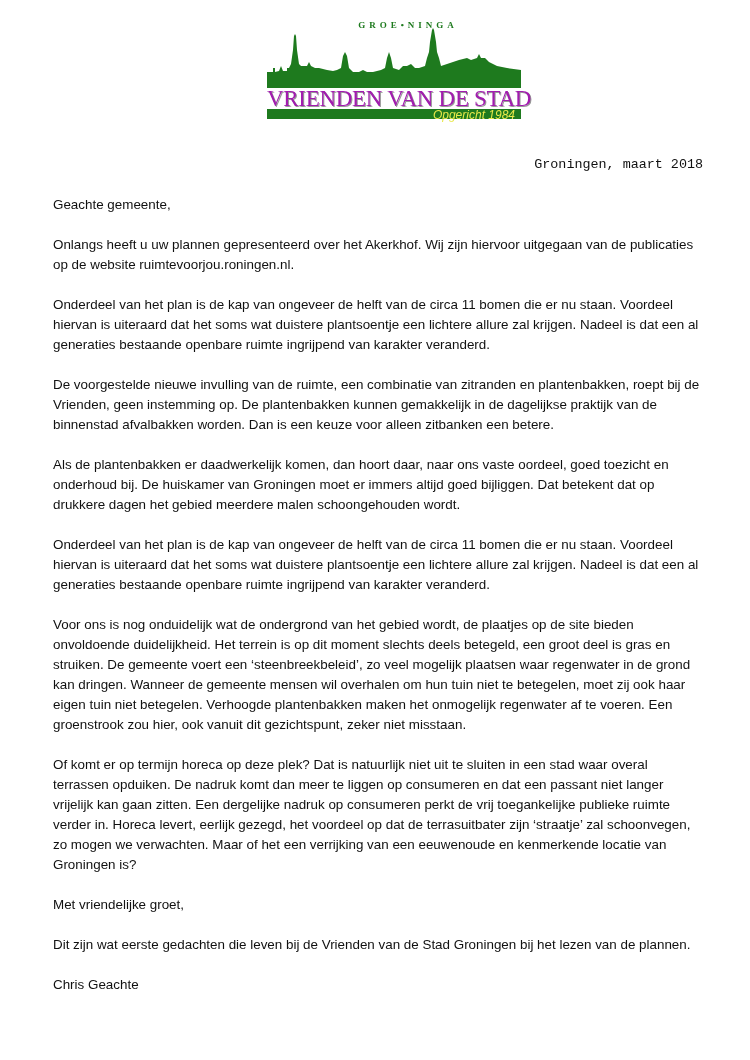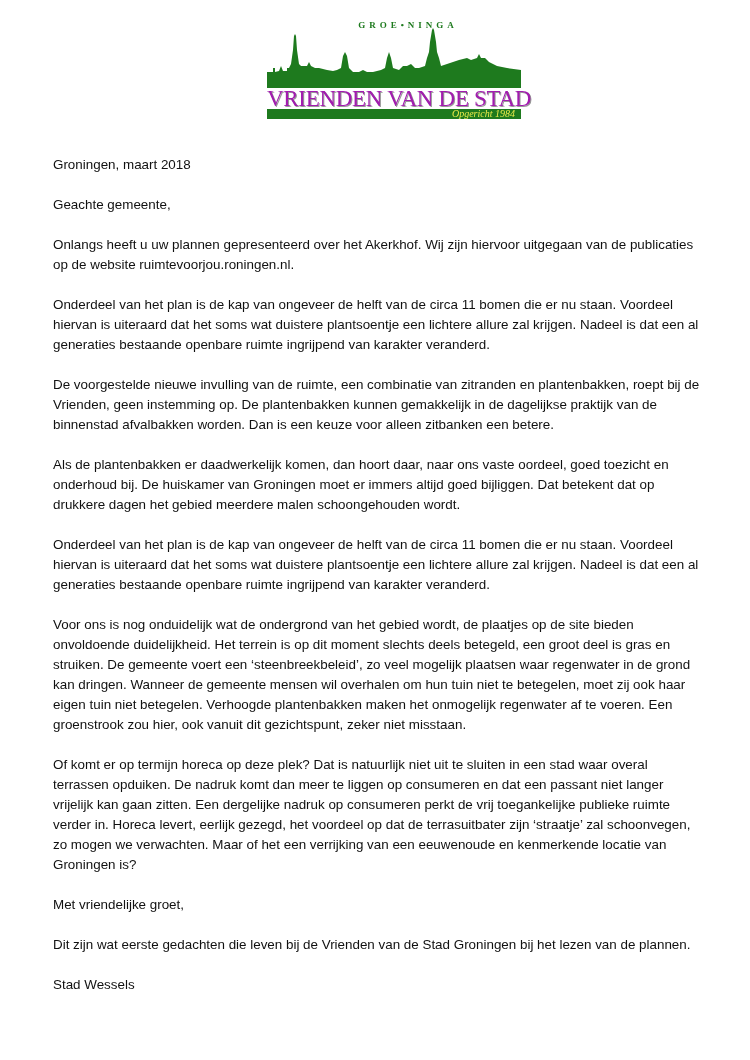--- a/index.html
+++ b/index.html
@@ -7,24 +7,24 @@
          font-family:"Liberation Sans", "DejaVu Sans", sans-serif; color:#111; }
   .logo { position:absolute; left:255px; top:20px; width:254px; height:100px;margin-left:12px; }
   .logo-top { position:absolute; left:0; top:0; width:254px; text-align:center;
               font-family:"Liberation Serif", serif; font-size:9px; letter-spacing:4px;
               color:#1e7a1e; font-weight:bold; padding-left:28px; box-sizing:border-box; }
   .skyline { position:absolute; left:0; top:8px; width:254px; height:60px; }
   .logo-name { position:absolute; left:0; top:66px; width:254px; text-align:center;
                font-family:"Liberation Serif", serif; font-size:23px; color:#a21caf;
                letter-spacing:-0.3px; white-space:nowrap; text-shadow:1px 1px 0 #999; }
   .logo-bar { position:absolute; left:0; top:89px; width:254px; height:10px; background:#1e7a1e; }
-  .logo-founded { position:absolute; right:6px; top:88px; font-size:10px; font-style:italic;
-                  color:#e8e84a; white-space:nowrap;font-family:Liberation Serif, serif; }
+  .logo-founded { position:absolute; right:6px; top:88px; font-size:12px; font-style:italic;
+                  color:#e8e84a; white-space:nowrap; }
   .letter { position:absolute; left:53px; top:155px; width:650px; font-size:13.4px; line-height:20px; }
-  .date { margin:0; }
+  .date { text-align:right; margin:0;font-family:Liberation Mono, monospace; }
   .letter p { margin:0 0 20px 0; }
   .greet { margin:0 0 20px 0; }
   .sig-name, .sig-role { margin:0; }
 </style>
 </head>
 <body>
 
 <div class="logo">
   <div class="logo-top">GROE•NINGA</div>
   <svg class="skyline" viewBox="0 0 254 60" preserveAspectRatio="none">
@@ -40,15 +40,15 @@
   <p class="greet">Geachte gemeente,</p>
   <p>Onlangs heeft u uw plannen gepresenteerd over het Akerkhof. Wij zijn hiervoor uitgegaan van de publicaties op de website ruimtevoorjou.roningen.nl.</p>
   <p>Onderdeel van het plan is de kap van ongeveer de helft van de circa 11 bomen die er nu staan. Voordeel hiervan is uiteraard dat het soms wat duistere plantsoentje een lichtere allure zal krijgen. Nadeel is dat een al generaties bestaande openbare ruimte ingrijpend van karakter veranderd.</p>
   <p>De voorgestelde nieuwe invulling van de ruimte, een combinatie van zitranden en plantenbakken, roept bij de Vrienden, geen instemming op. De plantenbakken kunnen gemakkelijk in de dagelijkse praktijk van de binnenstad afvalbakken worden. Dan is een keuze voor alleen zitbanken een betere.</p>
   <p>Als de plantenbakken er daadwerkelijk komen, dan hoort daar, naar ons vaste oordeel, goed toezicht en onderhoud bij. De huiskamer van Groningen moet er immers altijd goed bijliggen. Dat betekent dat op drukkere dagen het gebied meerdere malen schoongehouden wordt.</p>
   <p>Onderdeel van het plan is de kap van ongeveer de helft van de circa 11 bomen die er nu staan. Voordeel hiervan is uiteraard dat het soms wat duistere plantsoentje een lichtere allure zal krijgen. Nadeel is dat een al generaties bestaande openbare ruimte ingrijpend van karakter veranderd.</p>
   <p>Voor ons is nog onduidelijk wat de ondergrond van het gebied wordt, de plaatjes op de site bieden onvoldoende duidelijkheid. Het terrein is op dit moment slechts deels betegeld, een groot deel is gras en struiken. De gemeente voert een ‘steenbreekbeleid’, zo veel mogelijk plaatsen waar regenwater in de grond kan dringen. Wanneer de gemeente mensen wil overhalen om hun tuin niet te betegelen, moet zij ook haar eigen tuin niet betegelen. Verhoogde plantenbakken maken het onmogelijk regenwater af te voeren. Een groenstrook zou hier, ook vanuit dit gezichtspunt, zeker niet misstaan.</p>
   <p>Of komt er op termijn horeca op deze plek? Dat is natuurlijk niet uit te sluiten in een stad waar overal terrassen opduiken. De nadruk komt dan meer te liggen op consumeren en dat een passant niet langer vrijelijk kan gaan zitten. Een dergelijke nadruk op consumeren perkt de vrij toegankelijke publieke ruimte verder in. Horeca levert, eerlijk gezegd, het voordeel op dat de terrasuitbater zijn ‘straatje’ zal schoonvegen, zo mogen we verwachten. Maar of het een verrijking van een eeuwenoude en kenmerkende locatie van Groningen is?</p>
   <p>Met vriendelijke groet,</p>
   <p>Dit zijn wat eerste gedachten die leven bij de Vrienden van de Stad Groningen bij het lezen van de plannen.</p>
-  <p class="sig-name">Stad Wessels</p>
+  <p class="sig-name">Chris Geachte</p>
 
 </div>
 
 </body></html>

